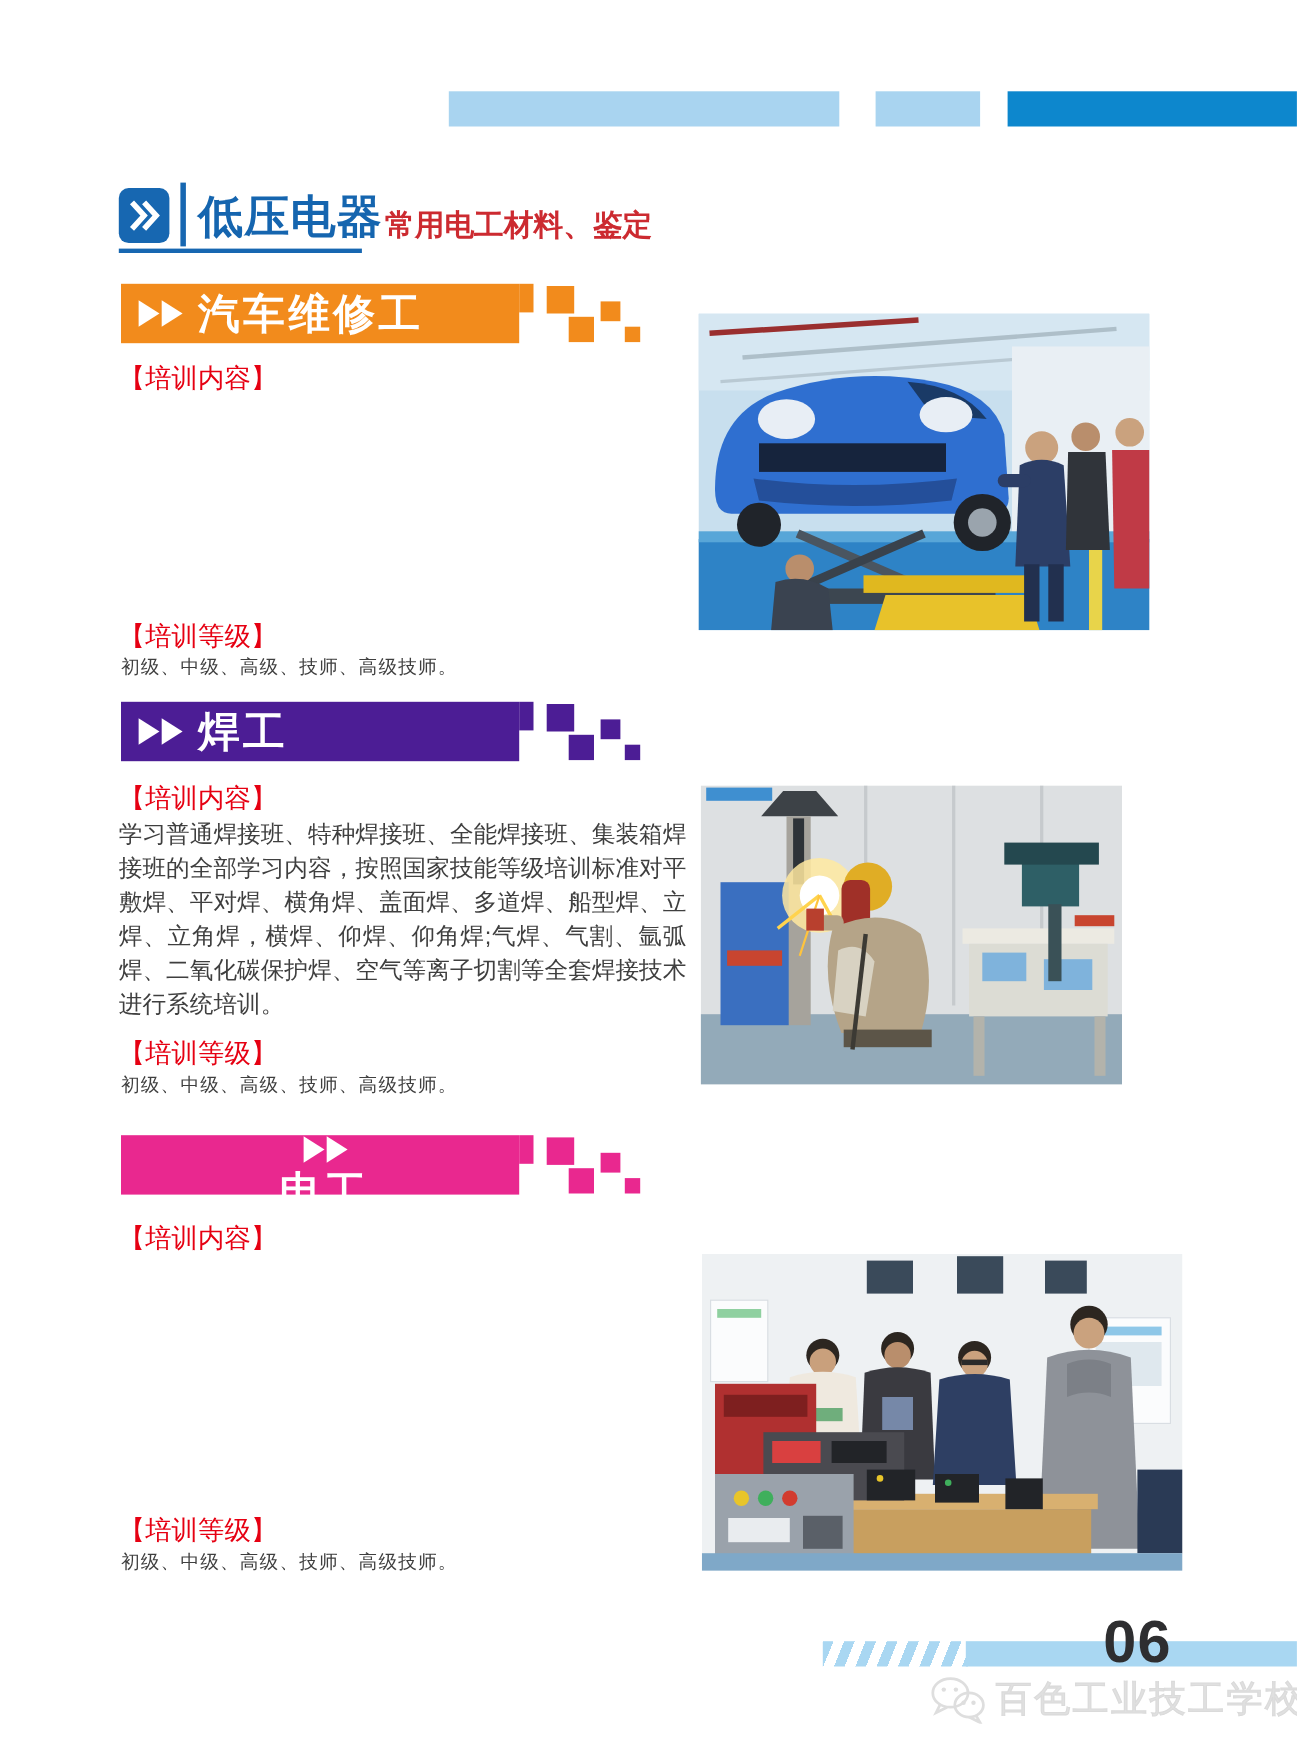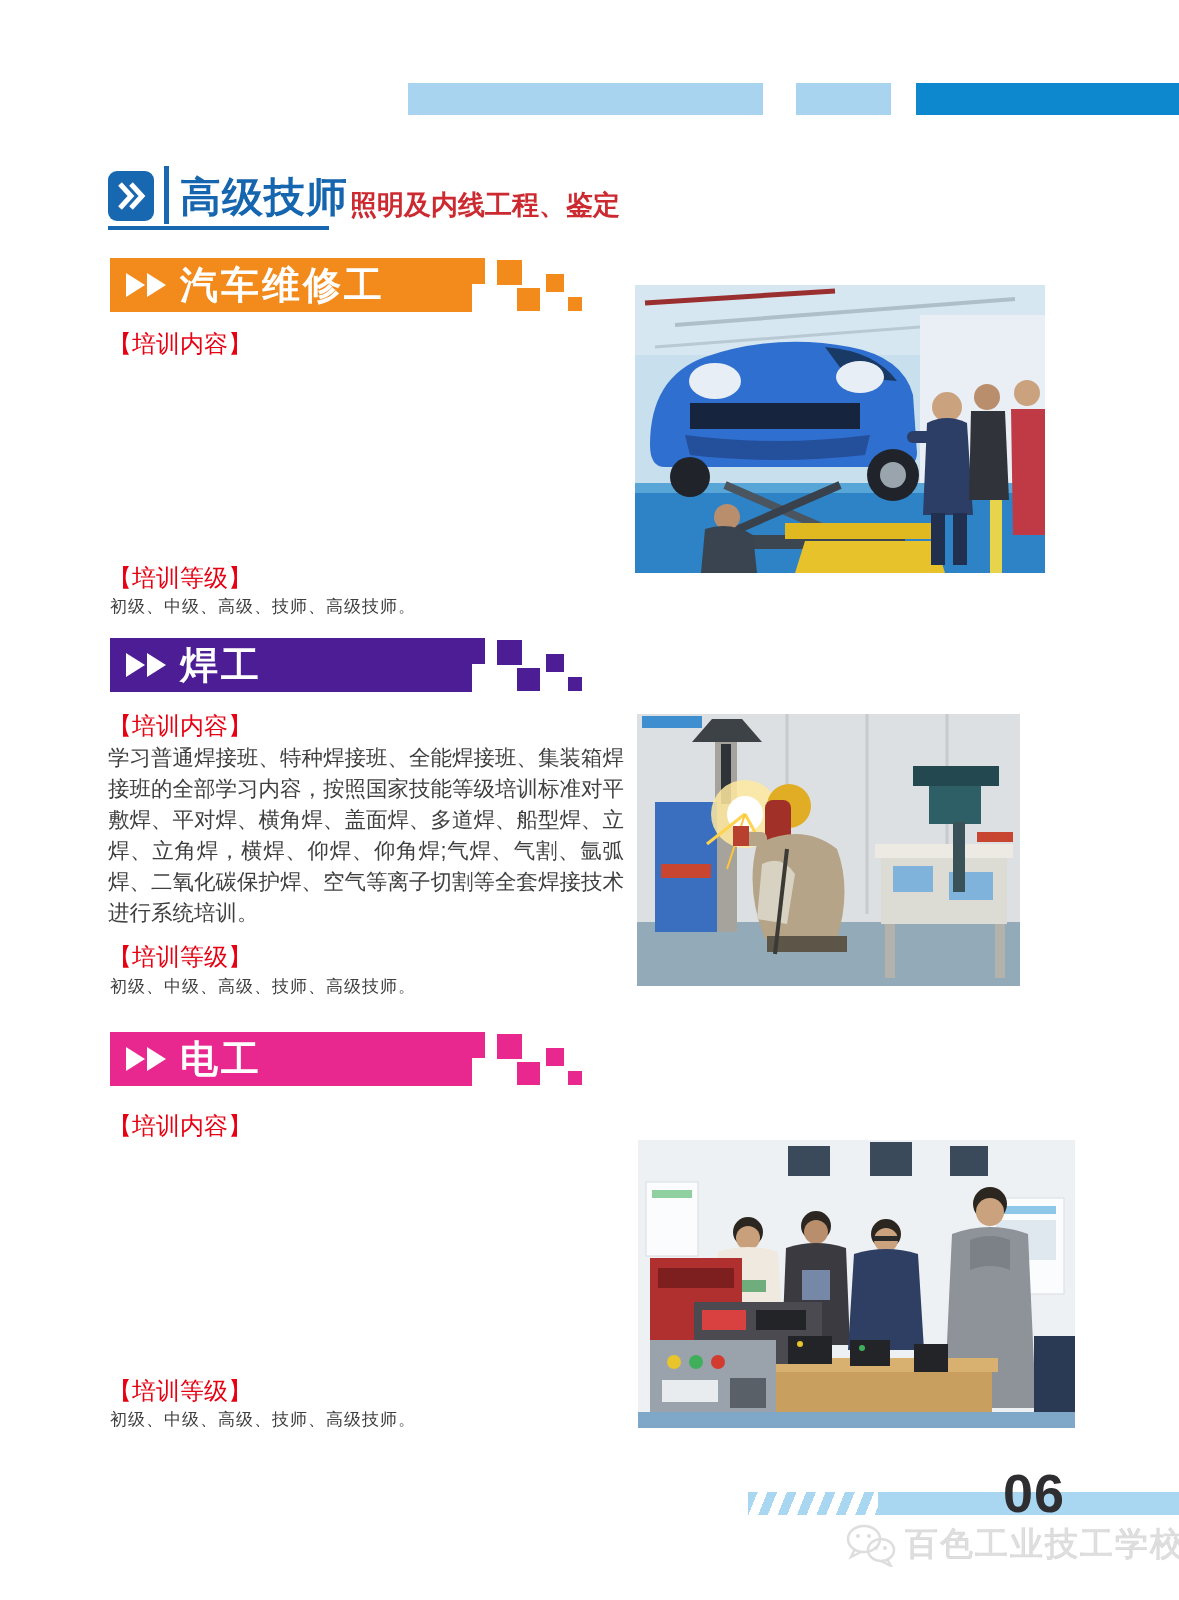--- a/index.html
+++ b/index.html
@@ -20,21 +20,21 @@
   .hdr-divider{position:absolute;left:56px;top:0;width:5px;height:58px;background:#1767b1;}
   .hdr-title{position:absolute;left:72px;top:4px;font-size:41px;font-weight:bold;color:#1565af;letter-spacing:1px;white-space:nowrap;}
   .hdr-sub{position:absolute;left:242px;top:21px;font-size:27px;font-weight:bold;color:#cc2a30;white-space:nowrap;}
   .hdr-underline{position:absolute;left:108px;top:226px;width:221px;height:4px;background:#1767b1;}
 
   
   .banner{position:absolute;left:110px;width:480px;height:58px;padding-left:48px;}
   .bar{position:absolute;left:0;top:0;width:362px;height:54px;display:flex;align-items:center;}
   .c-orange{background:#f28b1c;}
   .c-blue{background:#4c1d95;}
-  .c-pink{background:#e9288f;}
+  .c-pink{background:#e9288f;flex-direction:column;}
   .play{margin-left:14px;flex:0 0 auto;}
   .banner-title{color:#ffffff;font-family:"Liberation Serif",serif;font-weight:bold;
                 font-size:38px;letter-spacing:3px;margin-left:8px;white-space:nowrap;}
   .tab{position:absolute;left:362px;top:0;width:13px;height:26px;}
   .sq{position:absolute;}
   .sq.a{left:387px;top:2px;width:25px;height:25px;}
   .sq.b{left:407px;top:30px;width:23px;height:23px;}
   .sq.c{left:436px;top:16px;width:18px;height:18px;}
   .sq.d{left:458px;top:39px;width:14px;height:14px;}
 
@@ -67,22 +67,22 @@
   <div class="topbar dark tb3"></div>
 
   <div class="header">
     <div class="hdr-icon">
       <svg width="46" height="50" viewBox="0 0 46 50">
         <polyline points="12,13 23,25 12,37" fill="none" stroke="#ffffff" stroke-width="5"></polyline>
         <polyline points="23,13 34,25 23,37" fill="none" stroke="#ffffff" stroke-width="5"></polyline>
       </svg>
     </div>
     <div class="hdr-divider"></div>
-    <div class="hdr-title">高级技师</div>
-    <div class="hdr-sub">照明及内线工程、鉴定</div>
+    <div class="hdr-title">低压电器</div>
+    <div class="hdr-sub">常用电工材料、鉴定</div>
   </div>
   <div class="hdr-underline"></div>
 
   <div class="banner" style="top:258px">
     <div class="bar c-orange">
       <svg class="play" width="48" height="26" viewBox="0 0 48 26">
         <polygon points="2,1 21,13 2,25" fill="#ffffff"></polygon>
         <polygon points="23,1 42,13 23,25" fill="#ffffff"></polygon>
       </svg>
       <span class="banner-title">汽车维修工</span>

